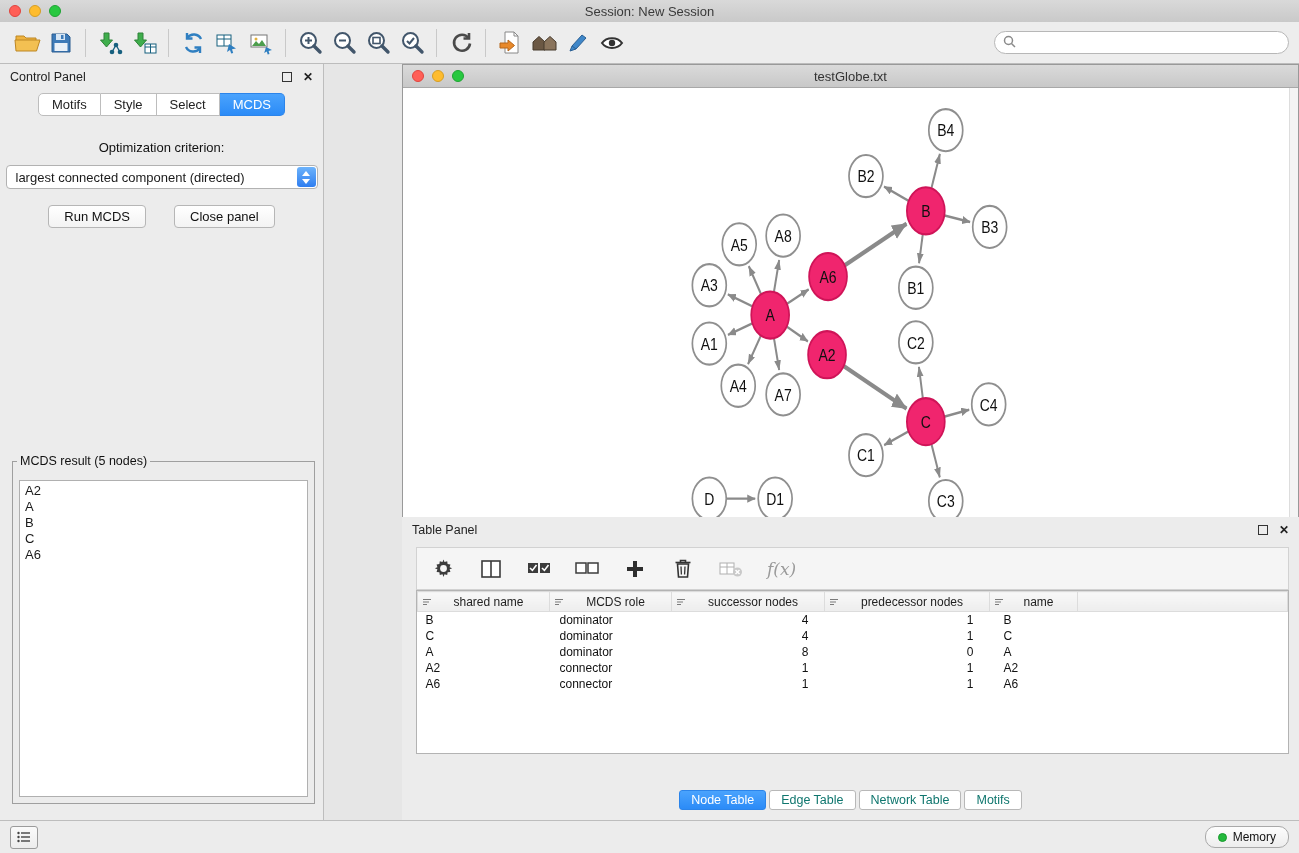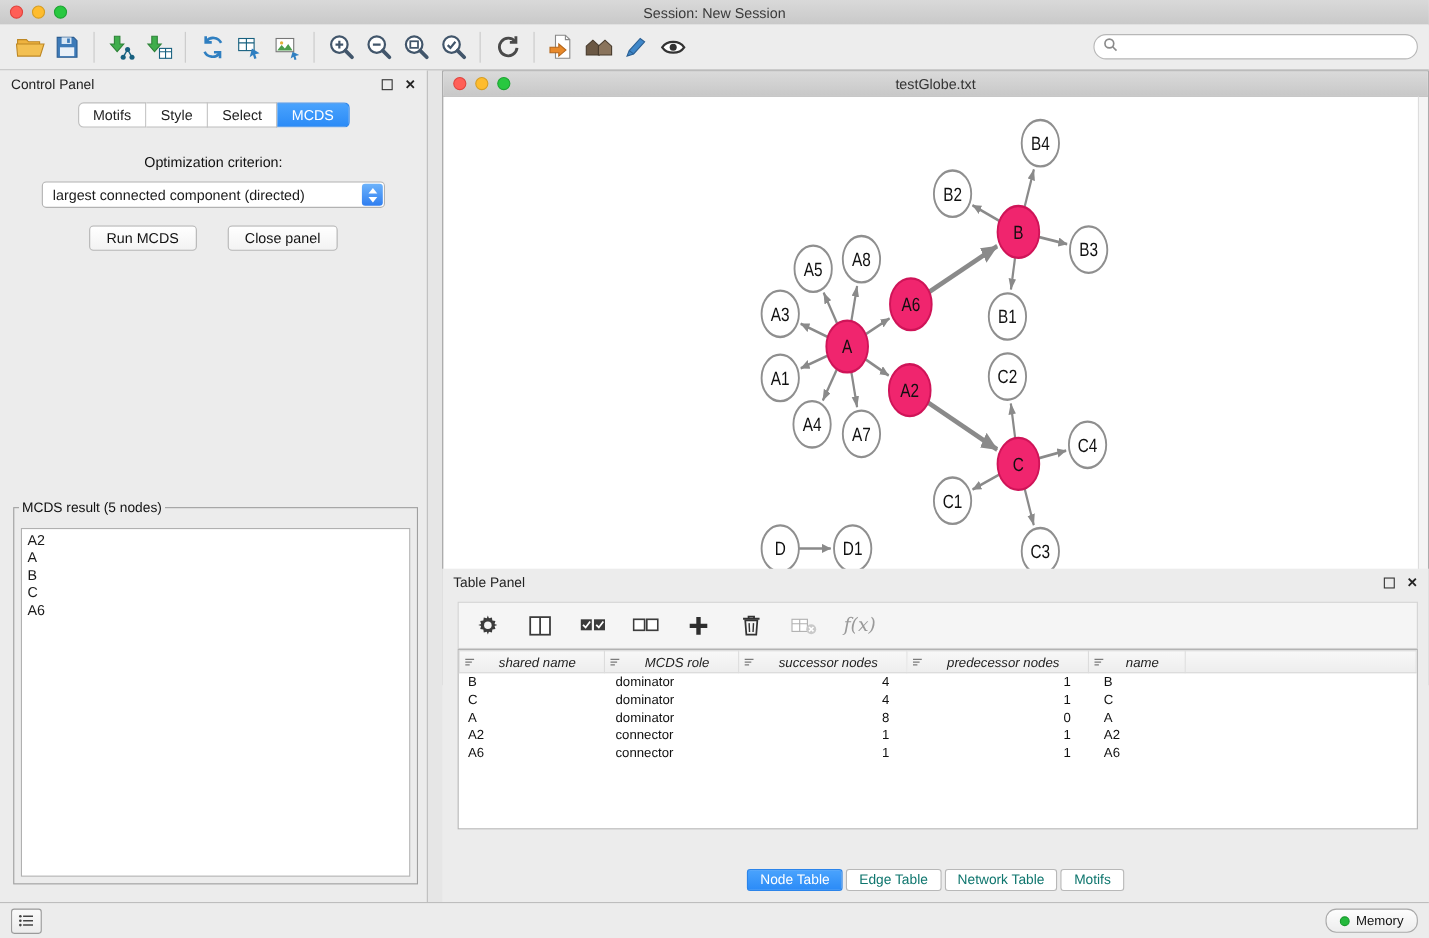--- a/index.html
+++ b/index.html
@@ -19,21 +19,21 @@
   .light.green{background:#28c840;border:1px solid #1ea433;}
   
   .toolbar{position:absolute;top:22px;left:0;right:0;height:42px;background:#ededed;
     border-bottom:1px solid #bcbcbc;display:flex;align-items:center;padding:0 10px;box-sizing:border-box;}
   .tbtn{width:34px;height:32px;display:flex;align-items:center;justify-content:center;border-radius:4px;}
   .tsep{width:1px;height:28px;background:#c9c9c9;margin:0 7px;}
   .searchbox{margin-left:auto;width:295px;height:23px;background:#fff;border:1px solid #b7b7b7;
     border-radius:12px;display:flex;align-items:center;padding:0 8px;gap:5px;box-sizing:border-box;}
   .searchbox input{border:none;outline:none;flex:1;font-size:12px;font-family:"Liberation Sans",sans-serif;background:transparent;}
   
-  .control-panel{position:absolute;left:0;top:64px;width:389px;bottom:33px;background:#ececec;
+  .control-panel{position:absolute;left:0;top:64px;width:324px;bottom:33px;background:#ececec;
     border-right:1px solid #bdbdbd;box-sizing:border-box;}
   .panel-header{display:flex;align-items:center;height:26px;padding:0 10px;font-size:12.5px;color:#222;}
   .panel-ctrls{margin-left:auto;display:flex;gap:11px;align-items:center;}
   .float-ic{width:8px;height:8px;border:1.5px solid #333;display:inline-block;}
   .close-ic{font-size:12px;font-weight:bold;color:#222;line-height:1;}
   .seg-wrap{display:flex;justify-content:center;margin-top:3px;}
   .seg{padding:3px 13px;background:#fff;border:1px solid #bdbdbd;border-left:none;font-size:13px;color:#222;}
   .seg:first-child{border-left:1px solid #bdbdbd;border-radius:5px 0 0 5px;}
   .seg:last-child{border-radius:0 5px 5px 0;}
   .seg-active{background:linear-gradient(#4aa3fd,#2b8bf7);color:#fff;border-color:#2b84ea;}
@@ -71,21 +71,21 @@
     border:1px solid #d2d2d2;display:flex;align-items:center;gap:24px;padding:0 14px;box-sizing:border-box;}
   .tp-ic{display:flex;align-items:center;justify-content:center;width:24px;height:24px;}
   .fx{font-family:"DejaVu Serif",serif;font-style:italic;font-size:17px;color:#9a9a9a;}
   .tp-table-wrap{position:absolute;left:14px;right:10px;top:73px;bottom:66px;background:#fff;
     border:1px solid #b3b3b3;overflow:hidden;box-sizing:border-box;}
   table.node-table{border-collapse:collapse;width:100%;font-size:12px;table-layout:fixed;}
   .node-table th{background:linear-gradient(#f8f8f8,#ededed);border:1px solid #dcdcdc;height:19px;
     font-weight:normal;font-size:12px;color:#222;padding:0 4px;overflow:hidden;white-space:nowrap;}
   .th-inner{display:flex;align-items:center;}
   .th-ic{flex:0 0 auto;display:flex;align-items:center;}
-  .th-tx{flex:1;text-align:center;font-style:italic;}
+  .th-tx{flex:1;text-align:center;}
   .node-table td{height:16px;line-height:16px;padding:0 6px;white-space:nowrap;overflow:hidden;color:#111;}
   .node-table td:nth-child(1){padding-left:8px;}
   .node-table td:nth-child(2){padding-left:10px;}
   .node-table td:nth-child(3),.node-table td:nth-child(4){text-align:right;padding-right:16px;}
   .node-table td:nth-child(5){padding-left:14px;}
   .tp-tabs{position:absolute;bottom:34px;left:0;right:0;display:flex;justify-content:center;gap:3px;}
   .table-panel .tp-tabs{bottom:10px;}
   .tp-tab{background:#fff;border:1px solid #b8b8b8;border-radius:3px;padding:2px 11px;font-size:12.5px;color:#0f766e;}
   .tp-tab.active{background:linear-gradient(#4aa3fd,#2b8bf7);color:#fff;border-color:#2b84ea;}
   

